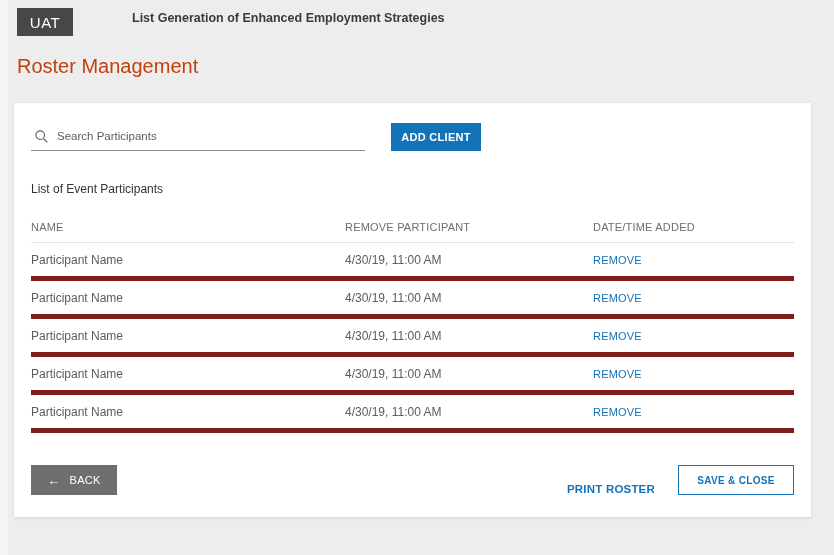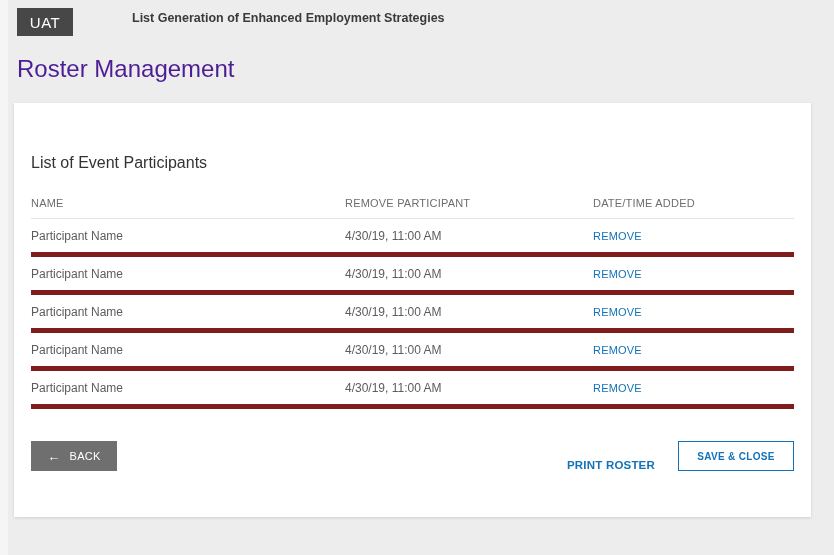--- a/index.html
+++ b/index.html
@@ -19,21 +19,21 @@
   .uat-badge {
     width: 56px; height: 28px; background: var(--badge-bg, #474747);
     color: #ffffff; font-size: 15px; display: flex; align-items: center;
     justify-content: center; letter-spacing: 0.5px;
   }
   .app-title {
     margin-left: 11px; margin-top: 3px; font-size: 12.5px; font-weight: bold;
     color: #3a3a3a;
   }
   .page-title {
-    margin: 19px 0 0 17px; font-size: 24px; font-weight: 400; color: #4c1d95;
+    margin: 19px 0 0 17px; font-size: 20px; font-weight: 400; color: #c2410c;
   }
   
   .card {
     position: absolute; left: 14px; top: 103px; width: 797px; height: 414px;
     background: #ffffff; box-shadow: 0 1px 3px rgba(0,0,0,0.13);
     padding: 20px 17px 23px 17px;
   }
   .toolbar { display: flex; height: 28px; }
   .search-box {
     width: 334px; height: 26px; align-self: flex-end;
@@ -45,21 +45,21 @@
     border: none; outline: none; width: 100%; font-size: 11.5px;
     font-family: "Liberation Sans", sans-serif; color: #333; background: transparent;
   }
   .search-box input::placeholder { color: #5c5c5c; opacity: 1; }
   .btn-add {
     margin-left: 26px; width: 90px; height: 28px;
     background: var(--accent, #1273b8); color: #fff; border: none;
     font-size: 11px; font-weight: 600; letter-spacing: 0.3px; cursor: pointer;
     font-family: "Liberation Sans", sans-serif;
   }
-  .list-label { margin-top: 31px; font-size: 16px; color: #333333; }
+  .list-label { margin-top: 31px; font-size: 12px; color: #333333; }
   
   .table { margin-top: 16px; }
   .thead, .trow {
     display: grid; grid-template-columns: 314px 248px 1fr; align-items: center;
   }
   .thead {
     height: 31px; color: #6e6e6e; font-size: 11px; letter-spacing: 0.2px;
     border-bottom: 1px solid #e4e4e4;
   }
   .trow {
@@ -101,20 +101,30 @@
 
 <header class="top-header">
   <div class="uat-badge">UAT</div>
   <div class="app-title">List Generation of Enhanced Employment Strategies</div>
 </header>
 
 <h1 class="page-title">Roster Management</h1>
 
 <section class="card">
 
+  <div class="toolbar">
+    <div class="search-box">
+      <svg class="search-icon" viewBox="0 0 14 14">
+        <circle cx="5.6" cy="5.6" r="4.6" fill="none" stroke="#5f5f5f" stroke-width="1.2"></circle>
+        <line x1="9.2" y1="9.2" x2="13.2" y2="13.2" stroke="#5f5f5f" stroke-width="1.2"></line>
+      </svg>
+      <input type="text" placeholder="Search Participants" style="">
+    </div>
+    <button class="btn-add">ADD CLIENT</button>
+  </div>
 
   <div class="list-label">List of Event Participants</div>
 
   <div class="table">
     <div class="thead">
       <div>NAME</div>
       <div>REMOVE PARTICIPANT</div>
       <div>DATE/TIME ADDED</div>
     </div>
     <div id="rows">

